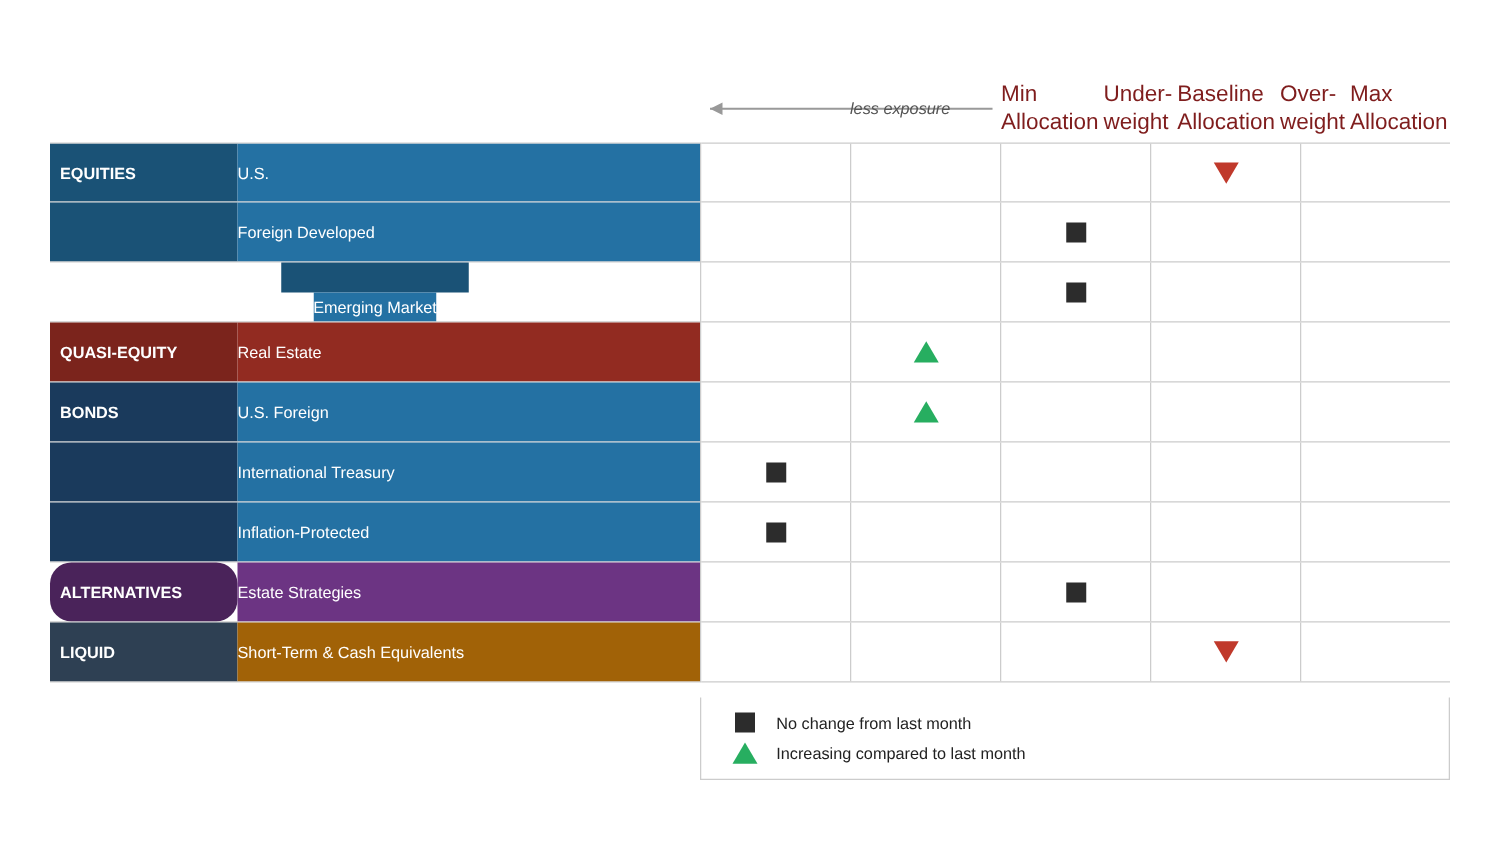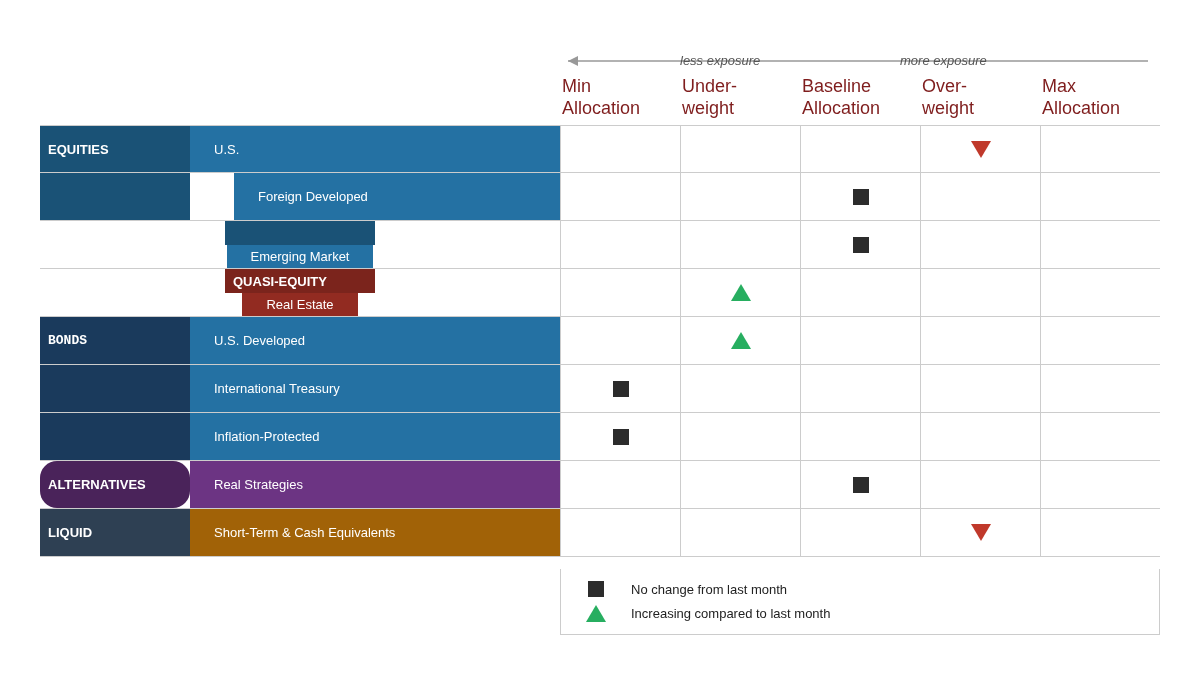--- a/index.html
+++ b/index.html
@@ -28,21 +28,20 @@
     }
     .page-title {
       font-size: 22px;
       font-weight: bold;
       color: #222;
       line-height: 1.2;
     }
     .header-area {
       flex: 1;
       display: flex;
-      flex-direction: column;
     }
     .arrow-labels {
       display: flex;
       align-items: center;
       width: 100%;
       position: relative;
     }
     .arrow-svg {
       width: 100%;
     }
@@ -83,21 +82,21 @@
       padding: 4px 8px;
       font-size: 13px;
       font-weight: bold;
       color: #fff;
       display: flex;
       align-items: center;
       height: 100%;
     }
     .sub-label {
       flex: 1;
-      padding: 4px 24px;
+      padding: 4px 0;
       font-size: 13px;
       color: #fff;
       display: flex;
       align-items: center;
       height: 100%;
     }
     .grid-row {
       display: flex;
       height: 48px;
       border-bottom: 1px solid #ccc;
@@ -114,21 +113,21 @@
       height: 100%;
     }
     .grid-cell:last-child {
       border-right: none;
     }
     
     .equities-cat { background-color: #1a5276; }
     .equities-sub { background-color: #2471a3; }
     .quasi-cat { background-color: #7b241c; }
     .quasi-sub { background-color: #922b21; }
-    .bonds-cat { background-color: #1a3a5c; font-family: Liberation Mono, monospace; }
+    .bonds-cat { background-color: #1a3a5c; }
     .bonds-sub { background-color: #2471a3; }
     .alternatives-cat { background-color: #4a235a; border-radius: 17px; }
     .alternatives-sub { background-color: #6c3483; }
     .liquid-cat { background-color: #2e4053; }
     .liquid-sub { background-color: #a16207; }
 
     
     .symbol-square {
       width: 16px;
       height: 16px;
@@ -159,21 +158,21 @@
       margin-top: 12px;
       margin-left: 520px;
       padding: 12px 20px;
       border: 1px solid #ccc;
       border-top: none;
       background: #fff;
     }
     .legend-item {
       display: flex;
       align-items: center;
-      gap: 20px;
+      gap: 10px;
       font-size: 13px;
       color: #222;
     }
     .legend-symbol {
       width: 30px;
       display: flex;
       align-items: center;
       justify-content: center;
     }
   </style>
@@ -210,47 +209,47 @@
     </div>
   </div>
 
   <div class="table-wrapper">
 
     <div class="left-labels" id="left-labels-container">
         <div class="label-cell" style="border-top: 1px solid rgb(204, 204, 204); border-bottom: 1px solid rgb(204, 204, 204);">
           <div class="category-label equities-cat">EQUITIES</div>
           <div class="sub-label equities-sub">U.S.</div>
         </div>
-        <div class="label-cell" style="border-bottom: 1px solid rgb(204, 204, 204); gap: 44px;">
+        <div class="label-cell" style="border-bottom: 1px solid rgb(204, 204, 204);">
           <div class="category-label equities-cat"></div>
           <div class="sub-label equities-sub">Foreign Developed</div>
         </div>
         <div class="label-cell" style="border-bottom: 1px solid rgb(204, 204, 204); flex-direction: column;">
           <div class="category-label equities-cat"></div>
           <div class="sub-label equities-sub">Emerging Market</div>
         </div>
-        <div class="label-cell" style="border-bottom: 1px solid rgb(204, 204, 204); flex-direction: column;">
+        <div class="label-cell" style="border-bottom: 1px solid rgb(204, 204, 204);">
           <div class="category-label quasi-cat">QUASI-EQUITY</div>
           <div class="sub-label quasi-sub">Real Estate</div>
         </div>
         <div class="label-cell" style="border-bottom: 1px solid rgb(204, 204, 204);">
           <div class="category-label bonds-cat">BONDS</div>
-          <div class="sub-label bonds-sub">U.S. Developed</div>
+          <div class="sub-label bonds-sub">U.S. Foreign</div>
         </div>
         <div class="label-cell" style="border-bottom: 1px solid rgb(204, 204, 204);">
           <div class="category-label bonds-cat"></div>
           <div class="sub-label bonds-sub">International Treasury</div>
         </div>
         <div class="label-cell" style="border-bottom: 1px solid rgb(204, 204, 204);">
           <div class="category-label bonds-cat"></div>
           <div class="sub-label bonds-sub">Inflation-Protected</div>
         </div>
         <div class="label-cell" style="border-bottom: 1px solid rgb(204, 204, 204);">
           <div class="category-label alternatives-cat">ALTERNATIVES</div>
-          <div class="sub-label alternatives-sub">Real Strategies</div>
+          <div class="sub-label alternatives-sub">Estate Strategies</div>
         </div>
         <div class="label-cell" style="border-bottom: 1px solid rgb(204, 204, 204);">
           <div class="category-label liquid-cat">LIQUID</div>
           <div class="sub-label liquid-sub">Short-Term &amp; Cash Equivalents</div>
         </div>
       </div>
 
     <div class="right-grid" id="right-grid-container">
         <div class="grid-row" style="border-top: 1px solid rgb(204, 204, 204);">
           <div class="grid-cell"></div>

